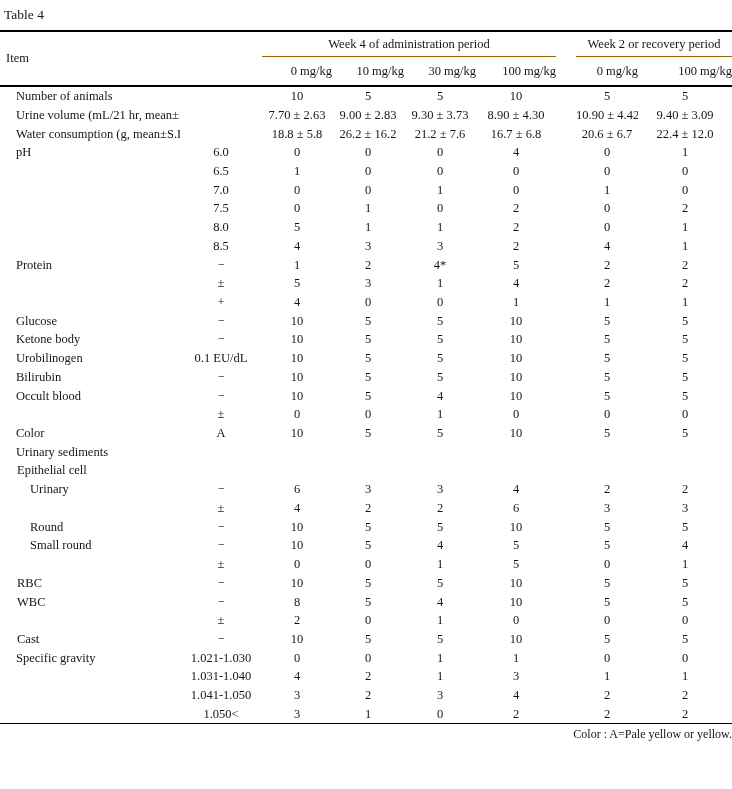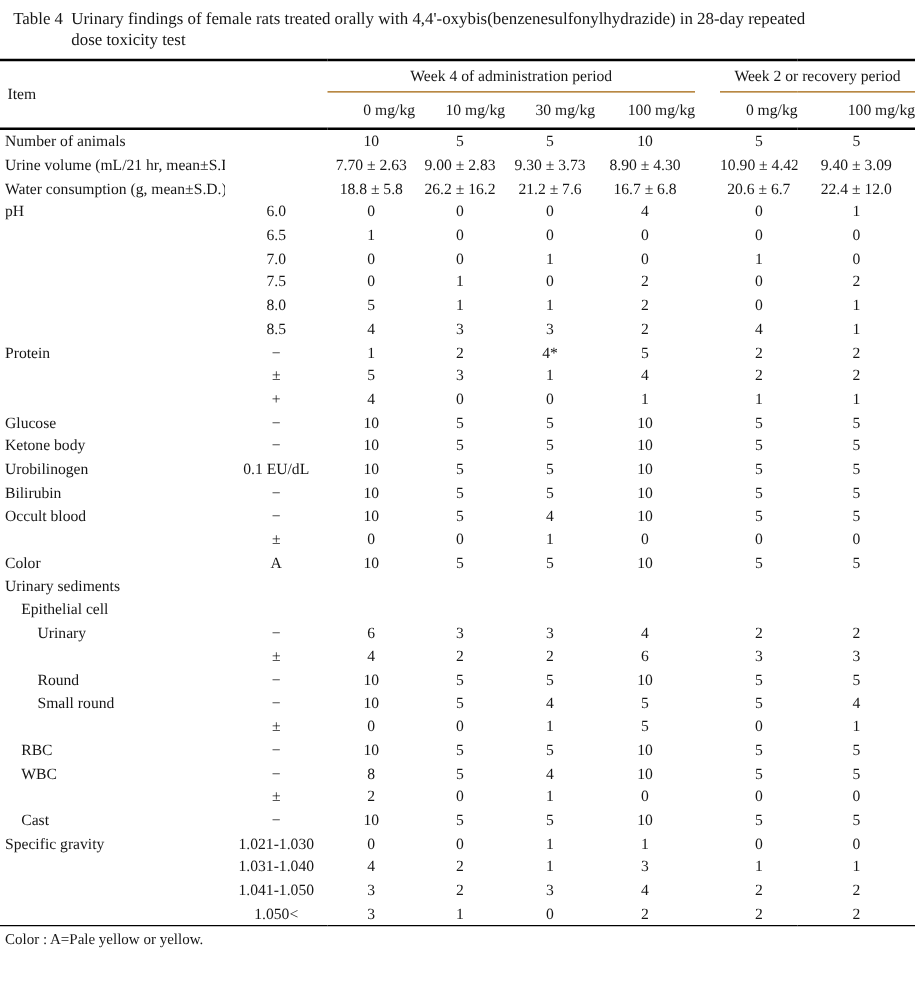--- a/index.html
+++ b/index.html
@@ -15,21 +15,21 @@
     overflow: hidden;
   }
   
   .title-block {
     display: flex;
     align-items: flex-start;
     padding: 6px 10px 0 4px;
     font-size: 13.5px;
     line-height: 17px;
   }
-  .title-label { flex: none; width: 53px; text-align: center; }
+  .title-label { flex: none; width: 53px; }
   .title-text { flex: 1; }
   .title-text span { display: block; }
 
   
   table {
     border-collapse: collapse;
     table-layout: fixed;
     width: 732px;
     margin-top: 7px;
     border-top: 2.2px solid #000;
@@ -72,42 +72,38 @@
     height: 18.72px;
     font-size: 12.5px;
     line-height: 1;
     padding: 0;
     vertical-align: middle;
     white-space: nowrap;
     overflow: hidden;
   }
   tbody tr:first-child td { border-top: 2.2px solid #000; }
   td.item { text-align: left; }
-  td.item.indent0 { padding-left: 4px; }
+  td.item.indent0 { padding-left: 16px; }
   td.item.indent1 { padding-left: 17px; }
   td.item.indent2 { padding-left: 30px; }
   td.sub, td.val { text-align: center; }
 
   
   .footnotes {
     padding: 4px 0 0 4px;
     font-size: 12px;
     line-height: 13.6px;
   }
-  .footnotes div { display: block; }
+  .footnotes div { display: block; text-align: right; }
 </style>
 </head>
 <body>
 
 <div class="title-block">
   <div class="title-label">Table 4</div>
-  <div class="title-text">
-    <span>Urinary findings of female rats treated orally with 4,4'-oxybis(benzenesulfonylhydrazide) in 28-day repeated</span>
-    <span>dose toxicity test</span>
-  </div>
 </div>
 
 <table>
   <colgroup>
     <col class="c-item">
       <col class="c-sub">
     <col class="c-v1">
       <col class="c-v2">
       <col class="c-v3">
       <col class="c-v4">

